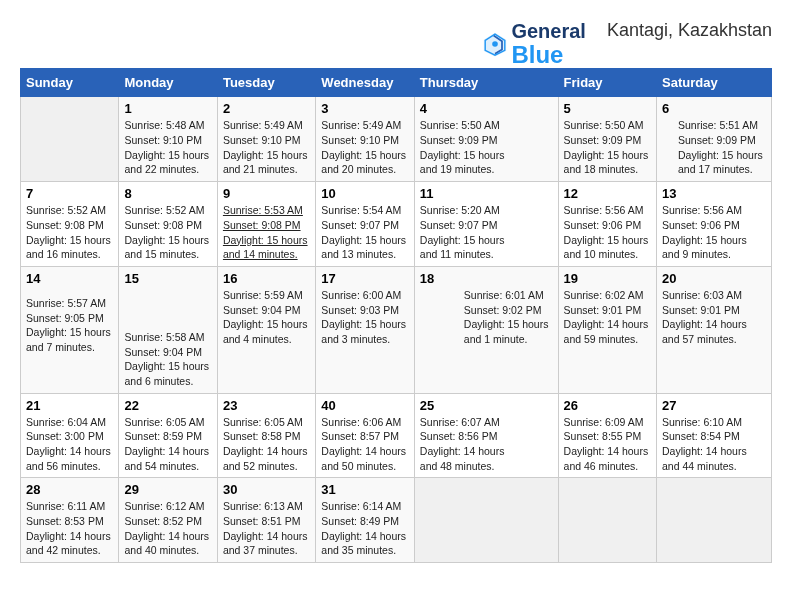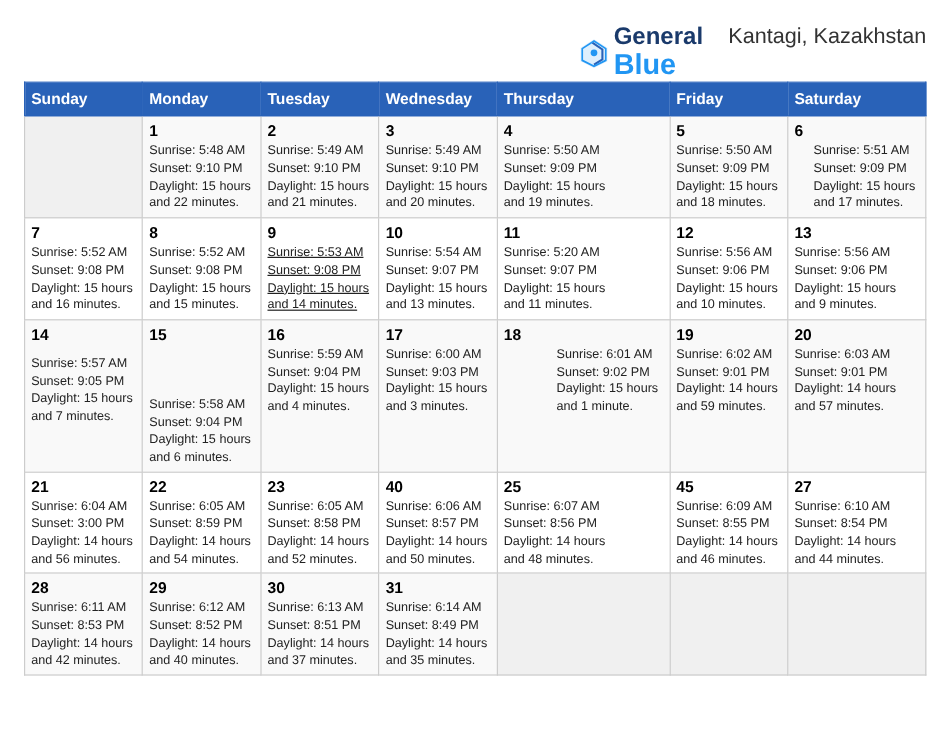--- a/index.html
+++ b/index.html
@@ -289,21 +289,21 @@
 and 50 minutes.</div>
         </td>
         <td>
           <span class="day-num">25</span>
           <div class="cell-info" style="white-space: pre-line;">Sunrise: 6:07 AM
 Sunset: 8:56 PM
 Daylight: 14 hours
 and 48 minutes.</div>
         </td>
         <td>
-          <span class="day-num">45</span>
+          <span class="day-num">26</span>
           <div class="cell-info" style="white-space: pre-line;">Sunrise: 6:09 AM
 Sunset: 8:55 PM
 Daylight: 14 hours
 and 46 minutes.</div>
         </td>
         <td>
           <span class="day-num">27</span>
           <div class="cell-info" style="white-space: pre-line;">Sunrise: 6:10 AM
 Sunset: 8:54 PM
 Daylight: 14 hours

